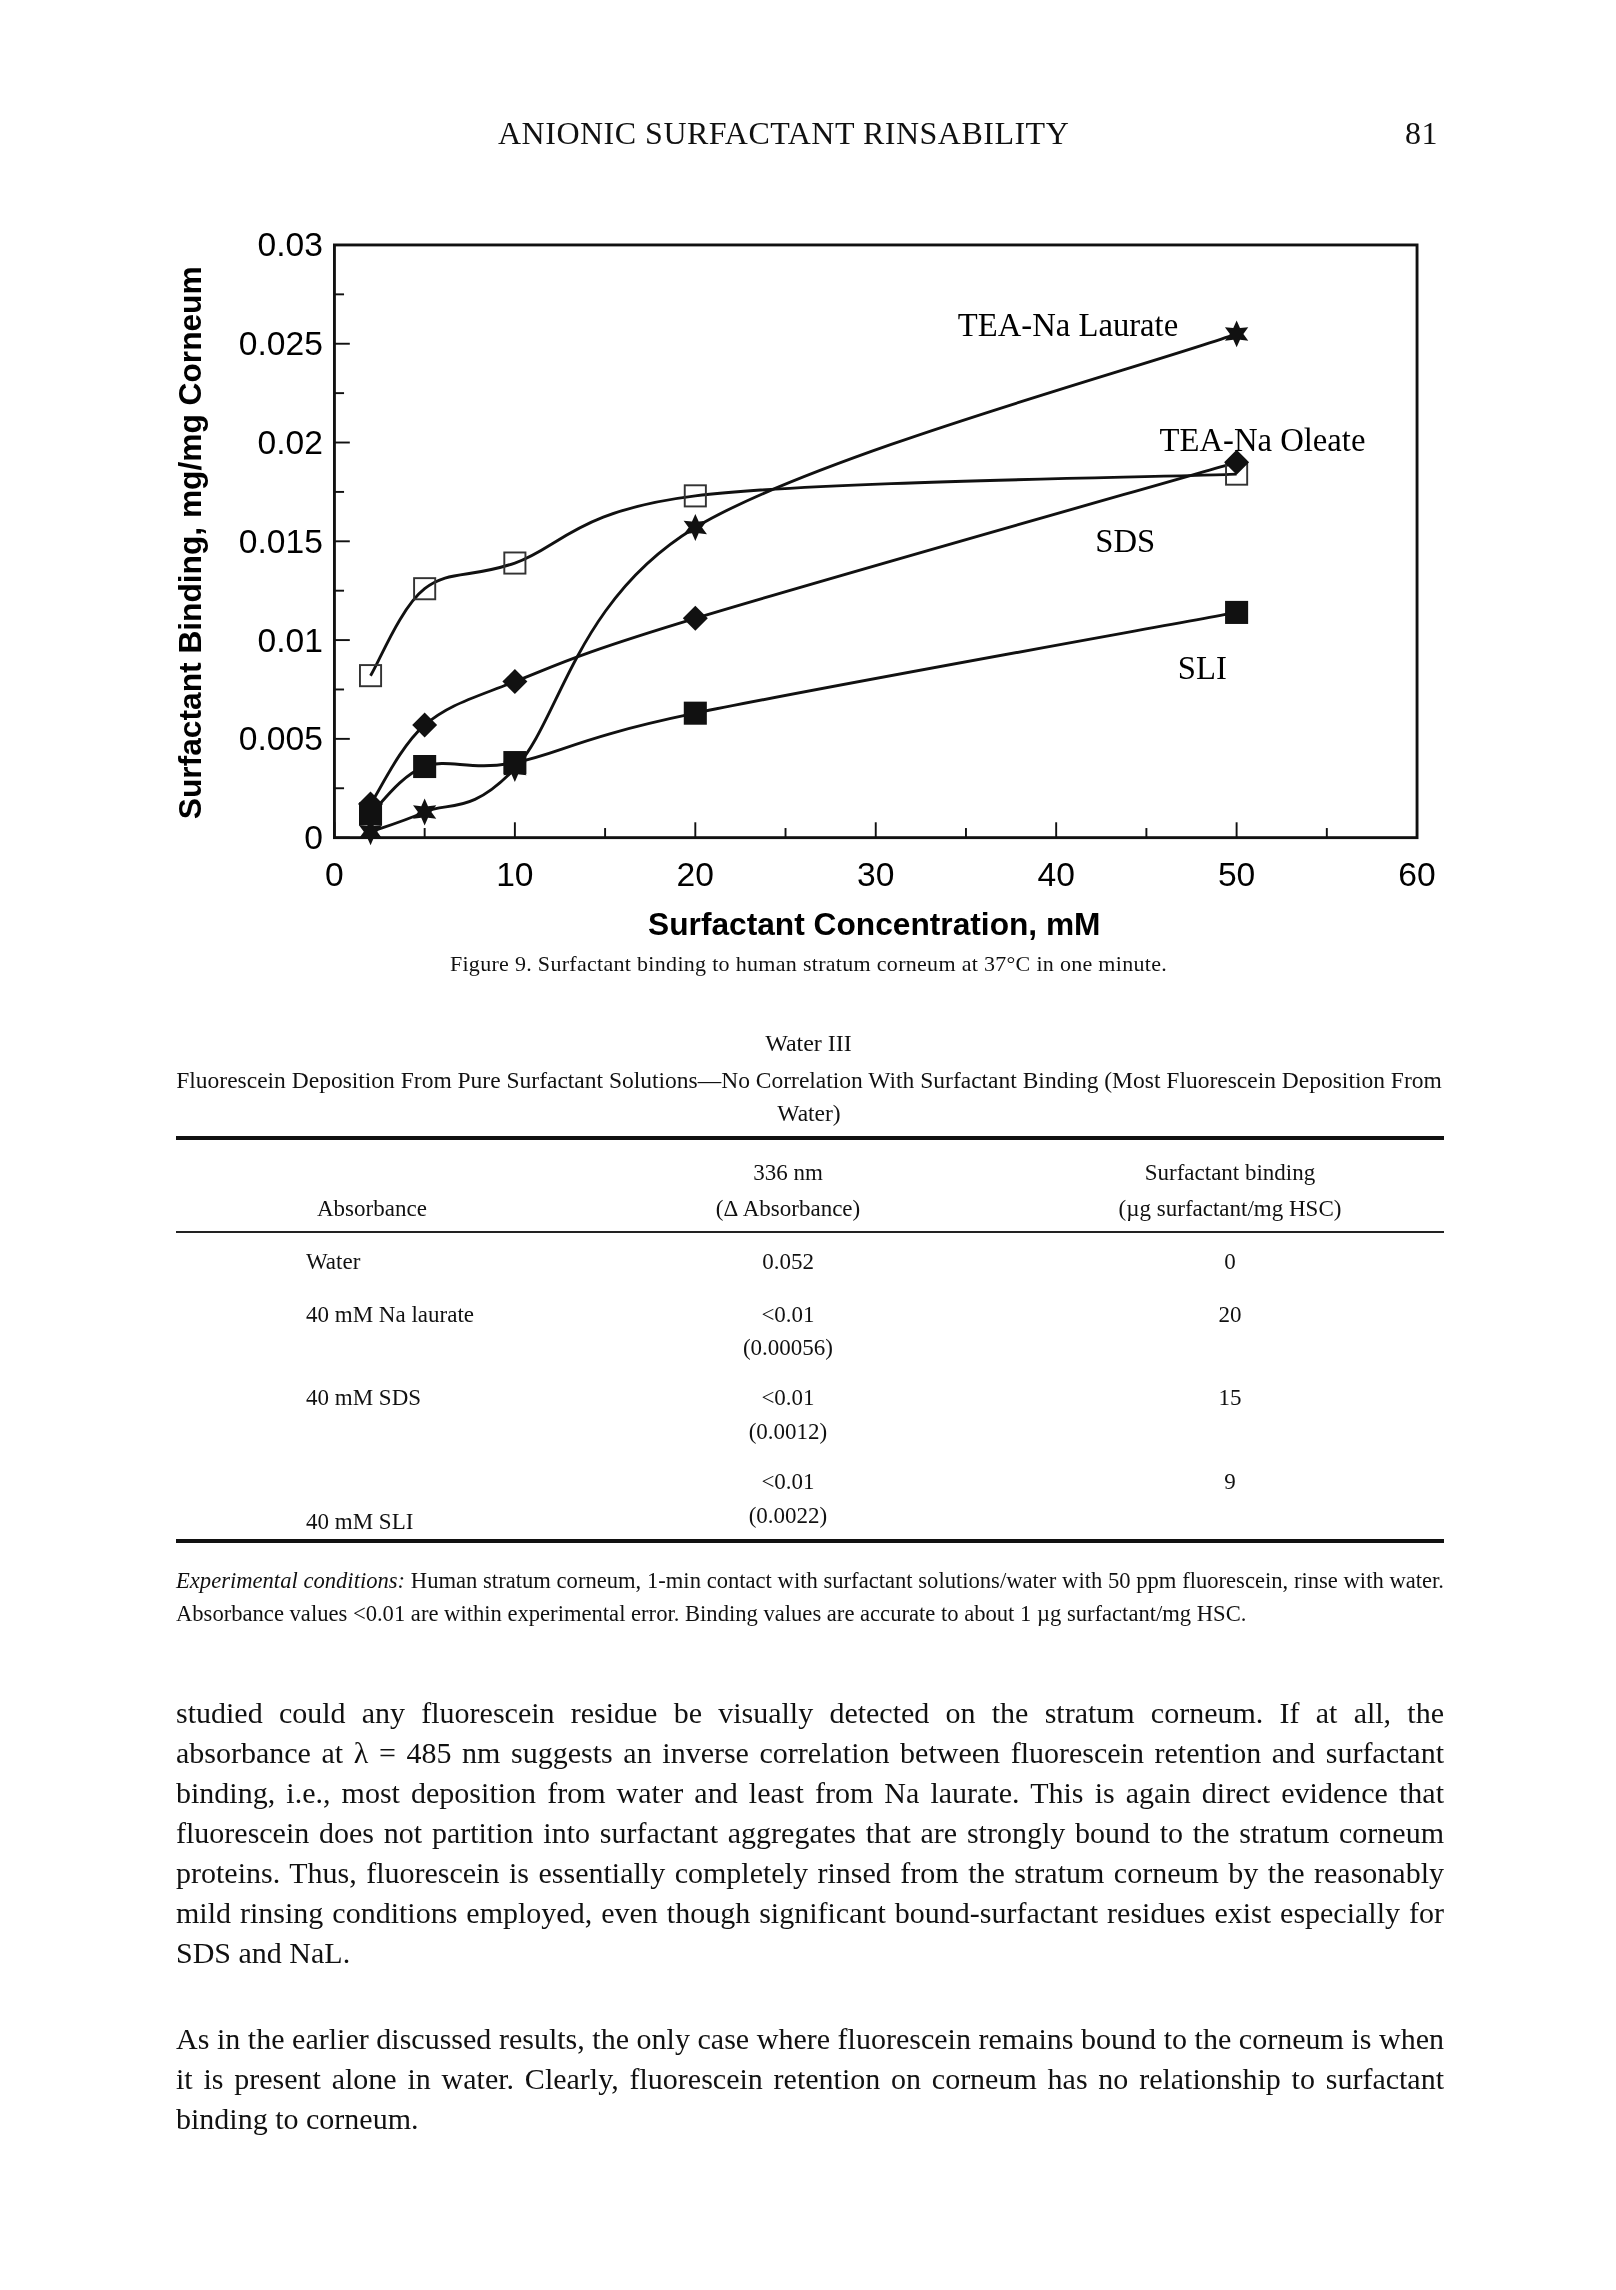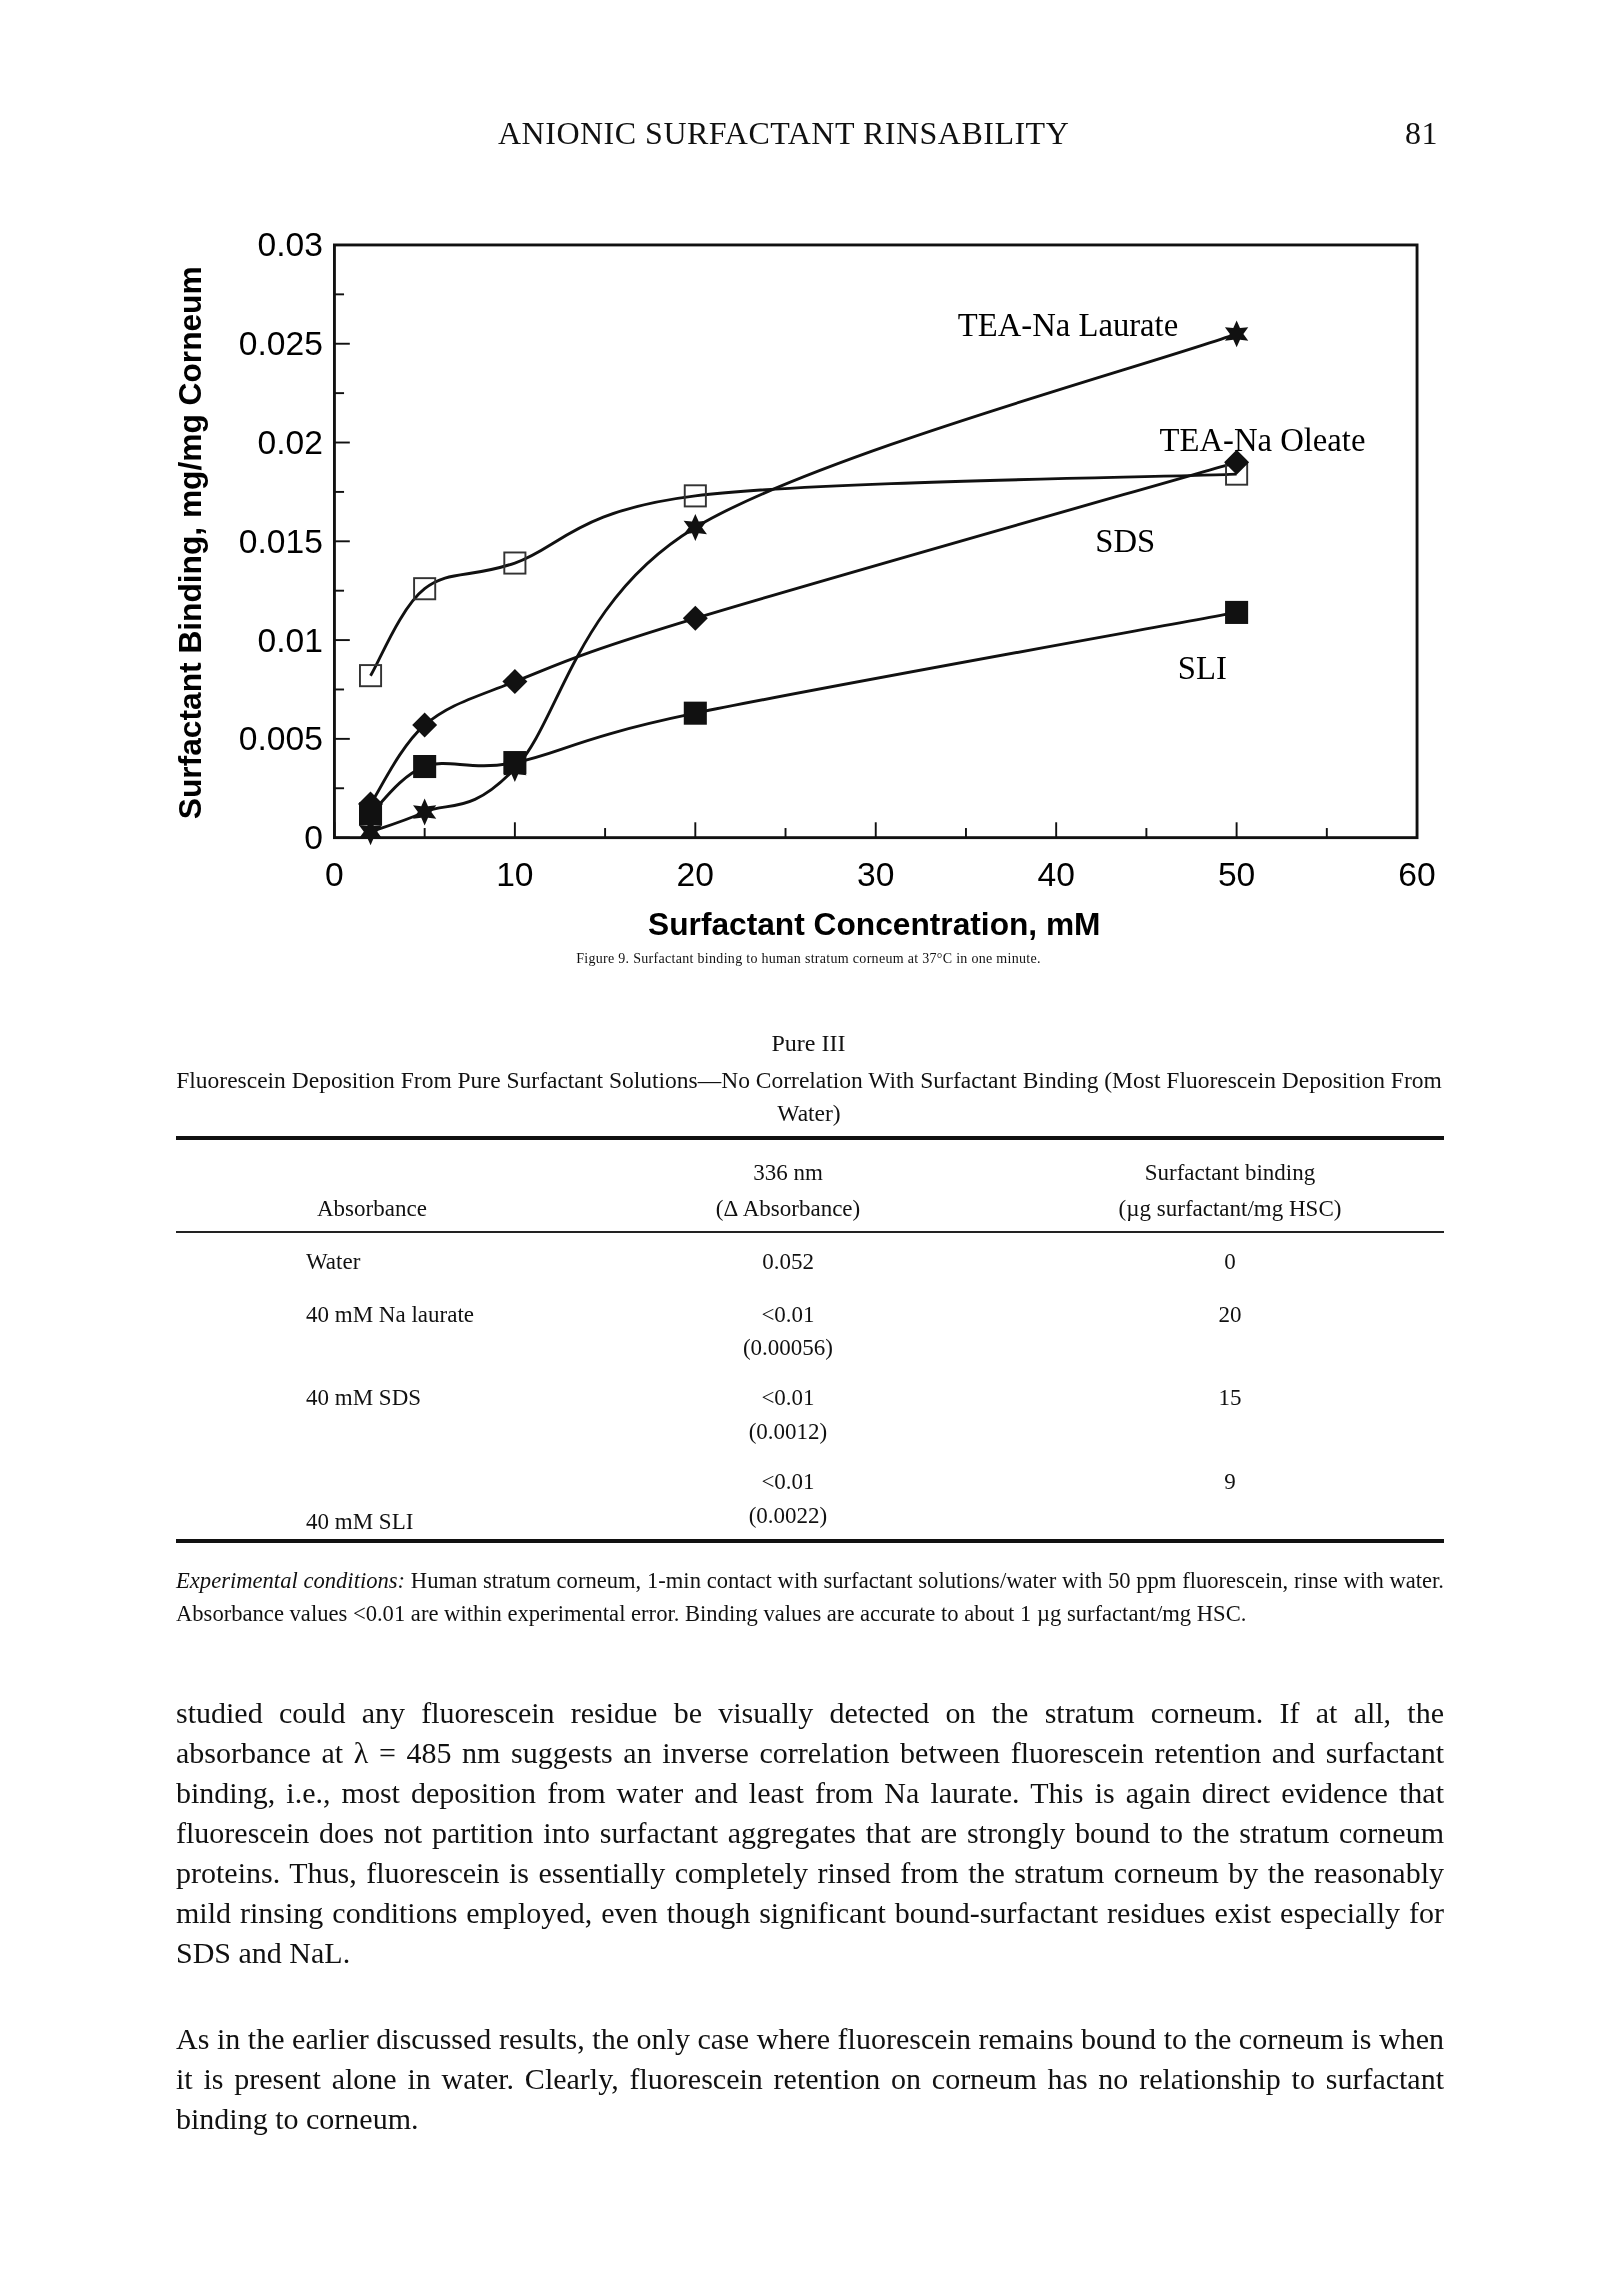--- a/index.html
+++ b/index.html
@@ -4,21 +4,21 @@
 <style>
   html, body { margin:0; padding:0; background:#fff; }
   body { width:1617px; height:2290px; position:relative; overflow:hidden; color:#111;
          font-family:"Liberation Serif","DejaVu Serif",serif; }
   .abs { position:absolute; }
   .running-head { top:115px; left:0; width:1617px; font-size:32px; letter-spacing:0.5px; }
   .running-title { position:absolute; left:498px; top:0; white-space:nowrap; }
   .page-num { position:absolute; left:1405px; top:0; }
   #chart { position:absolute; left:0; top:0; }
   .sans { font-family:"Liberation Sans","DejaVu Sans",sans-serif; }
-  .caption { top:951px; left:0; width:1617px; text-align:center; font-size:14px; letter-spacing:0.3px; }
+  .caption { top:951px; left:0; width:1617px; text-align:center; font-size:22px; letter-spacing:0.3px; }
   .table-label { top:1030px; left:0; width:1617px; text-align:center; font-size:24px; }
   .table-title { top:1064px; left:173px; width:1272px; text-align:center; font-size:23.5px; line-height:33px; }
   .rule-thick { height:3.8px; background:#111; left:176px; width:1268px; }
   .rule-thin { height:1.9px; background:#222; left:176px; width:1268px; }
   .cell { font-size:23px; white-space:nowrap; }
   .hdr { text-align:center; line-height:36px; }
   .col1 { left:306px; }
   .col2 { left:615px; width:346px; text-align:center; }
   .col3 { left:1057px; width:346px; text-align:center; }
   .footnote { top:1564px; left:176px; width:1268px; font-size:22.6px; line-height:33px; text-align:justify; }
@@ -113,21 +113,21 @@
       <text x="1207" y="470" font-size="34" font-family="Liberation Serif, serif">TEA-Na Oleate</text>
       <text x="1140" y="575" font-size="34" font-family="Liberation Serif, serif">SDS</text>
       <text x="1226" y="707" font-size="34" font-family="Liberation Serif, serif">SLI</text>
     </g>
   <text id="xlabel" class="sans" x="910" y="973" text-anchor="middle" font-size="33" font-weight="bold">Surfactant Concentration, mM</text>
   <text id="ylabel" class="sans" x="0" y="0" transform="translate(209,565) rotate(-90)" text-anchor="middle" font-size="33" font-weight="bold">Surfactant Binding, mg/mg Corneum</text>
 </svg>
 
 <div class="abs caption">Figure 9.  Surfactant binding to human stratum corneum at 37°C in one minute.</div>
 
-<div class="abs table-label">Pure III</div>
+<div class="abs table-label">Water III</div>
 <div class="abs table-title">Fluorescein Deposition From Pure Surfactant Solutions—No Correlation With Surfactant Binding (Most Fluorescein Deposition From Water)</div>
 <div class="abs rule-thick" style="top:1136px"></div>
 
 <div class="abs cell hdr col1" style="top:1191px; left:317px">Absorbance</div>
 <div class="abs cell hdr col2" style="top:1155px">336 nm</div>
 <div class="abs cell hdr col2" style="top:1191px">(Δ Absorbance)</div>
 <div class="abs cell hdr col3" style="top:1155px">Surfactant binding</div>
 <div class="abs cell hdr col3" style="top:1191px">(µg surfactant/mg HSC)</div>
 <div class="abs rule-thin" style="top:1231px"></div>
 

